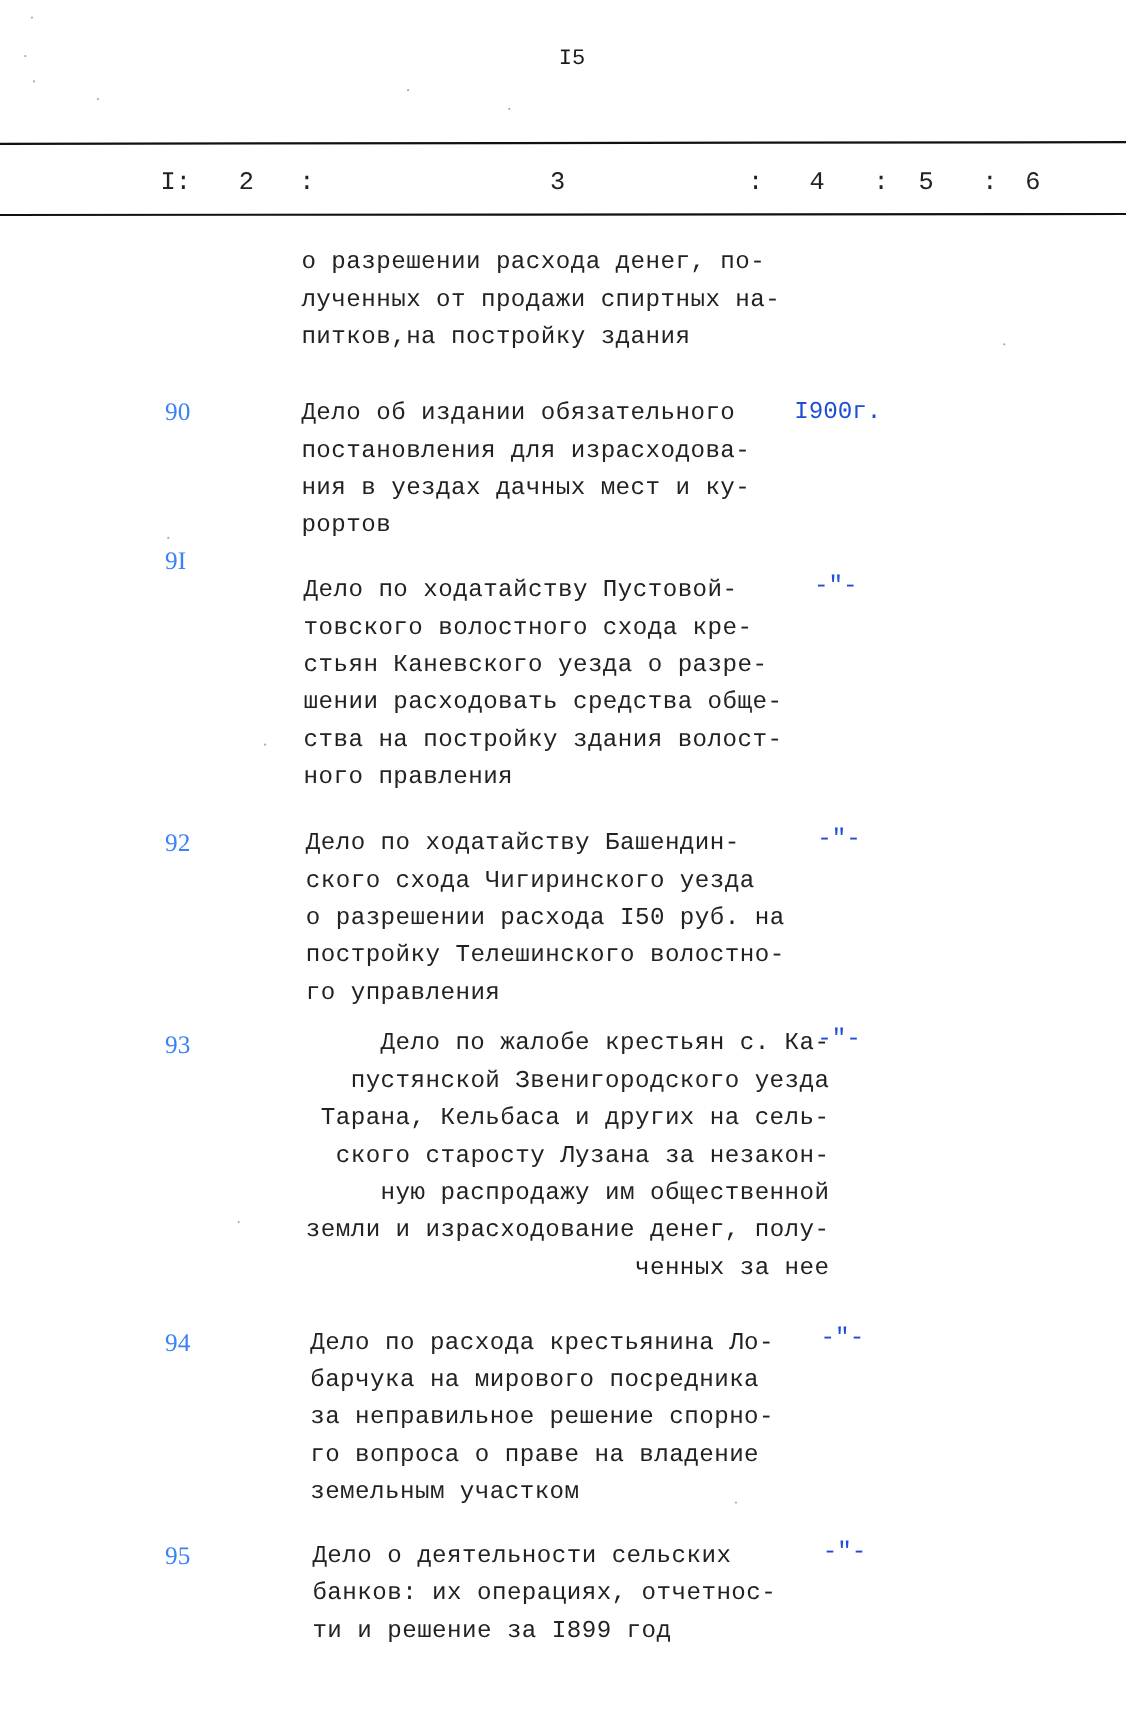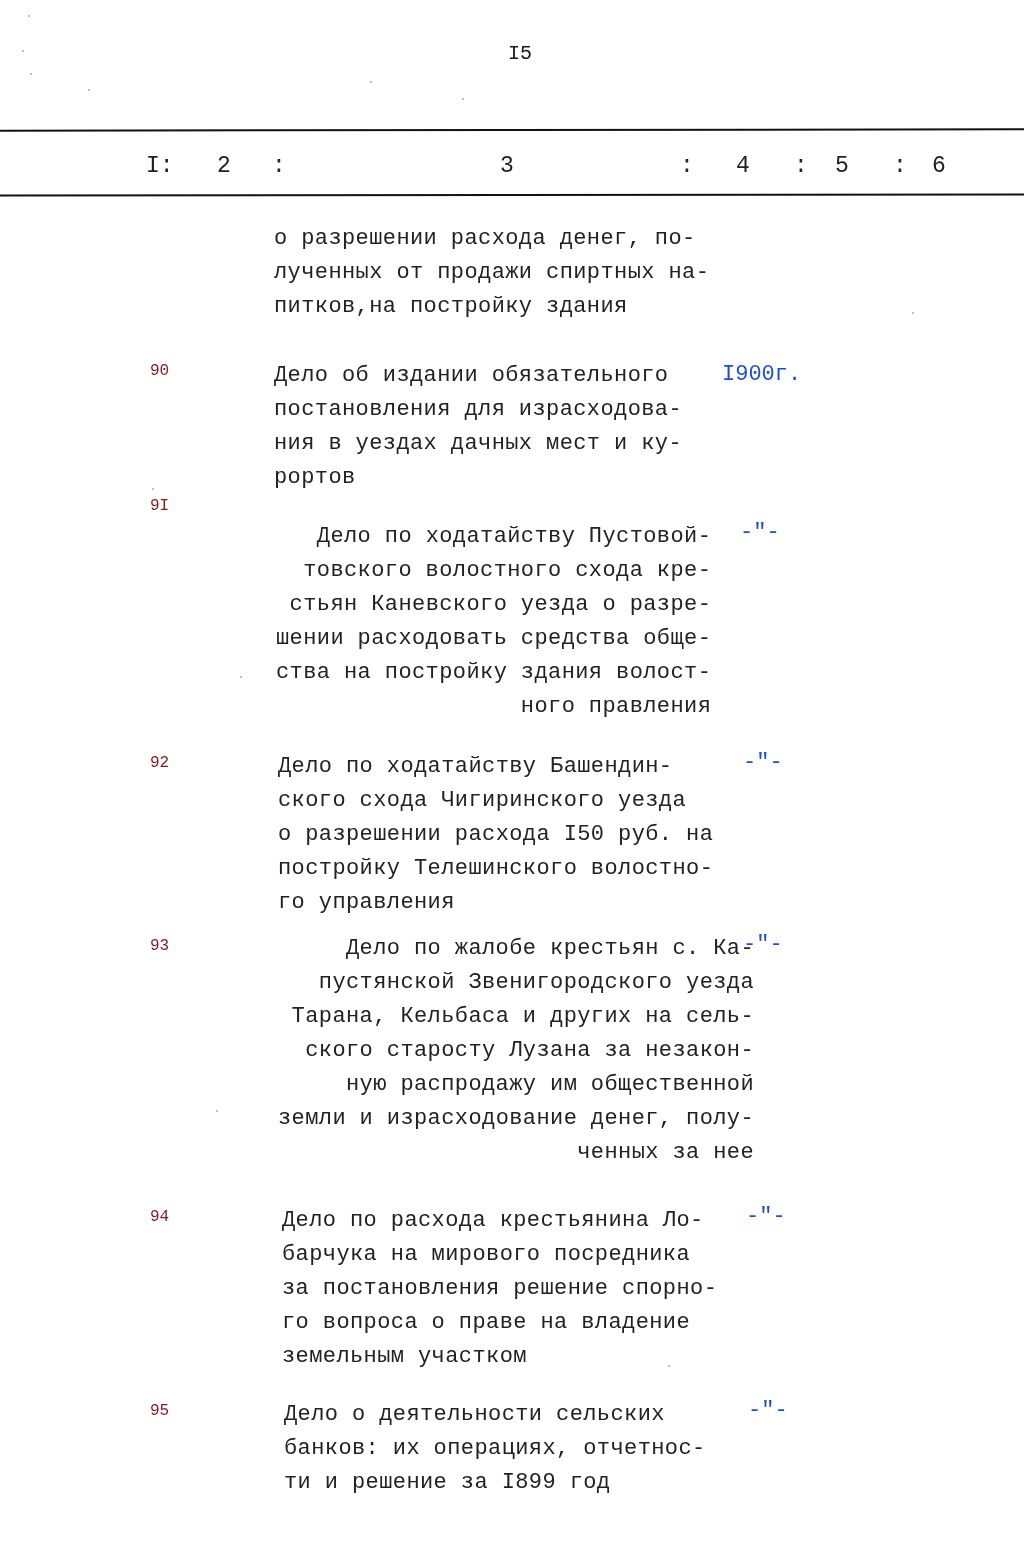--- a/index.html
+++ b/index.html
@@ -11,21 +11,21 @@
   .page-number {
     position: absolute; left: 508px; top: 42px; font-size: 20px;
   }
   .rule { position: absolute; left: 0; width: 1024px; height: 2px; background: #111; }
   .rule-top { top: 129px; transform: rotate(-0.08deg); }
   .rule-bottom { top: 194px; transform: rotate(-0.05deg); }
   .col-header {
     position: absolute; top: 153px; font-size: 23px; color: #222;
   }
   .record-num {
-    position: absolute; font-size: 16px; left: 150px; color: #7f1d1d;
+    position: absolute; font-size: 23px; left: 150px; color: #3b82f6; font-family: Liberation Serif, serif;
   }
   .record-text {
     position: absolute; font-size: 22px; line-height: 34px; white-space: pre; color: #222;
     letter-spacing: 0.4px;
   }
   .record-date {
     position: absolute; font-size: 22px; color: #1d4ed8;
   }
   .speck { position: absolute; width: 2px; height: 2px; background: #aaa; border-radius: 1px; }
 </style>
@@ -61,21 +61,21 @@
     <span class="record-num" style="top:362px;">90</span>
     <div class="record-text" style="left:274px; top:359px;"><span>Дело об издании обязательного</span>
 <span>постановления для израсходова-</span>
 <span>ния в уездах дачных мест и ку-</span>
 <span>рортов</span></div>
     <span class="record-date" style="left:722px; top:362px;">I900г.</span>
   </div>
 
   <div>
     <span class="record-num" style="top:497px;">9I</span>
-    <div class="record-text" style="left:276px; top:520px;text-align:right;"><span>Дело по ходатайству Пустовой-</span>
+    <div class="record-text" style="left:276px; top:520px;"><span>Дело по ходатайству Пустовой-</span>
 <span>товского волостного схода кре-</span>
 <span>стьян Каневского уезда о разре-</span>
 <span>шении расходовать средства обще-</span>
 <span>ства на постройку здания волост-</span>
 <span>ного правления</span></div>
     <span class="record-date" style="left:740px; top:520px;">-"-</span>
   </div>
 
   <div>
     <span class="record-num" style="top:754px;">92</span>
@@ -96,21 +96,21 @@
 <span>ную распродажу им общественной</span>
 <span>земли и израсходование денег, полу-</span>
 <span>ченных за нее</span></div>
     <span class="record-date" style="left:743px; top:932px;">-"-</span>
   </div>
 
   <div>
     <span class="record-num" style="top:1208px;">94</span>
     <div class="record-text" style="left:282px; top:1204px;"><span>Дело по расхода крестьянина Ло-</span>
 <span>барчука на мирового посредника</span>
-<span>за постановления решение спорно-</span>
+<span>за неправильное решение спорно-</span>
 <span>го вопроса о праве на владение</span>
 <span>земельным участком</span></div>
     <span class="record-date" style="left:746px; top:1204px;">-"-</span>
   </div>
 
   <div>
     <span class="record-num" style="top:1402px;text-align:right;">95</span>
     <div class="record-text" style="left:284px; top:1398px;"><span>Дело о деятельности сельских</span>
 <span>банков: их операциях, отчетнос-</span>
 <span>ти и решение за I899 год</span></div>

